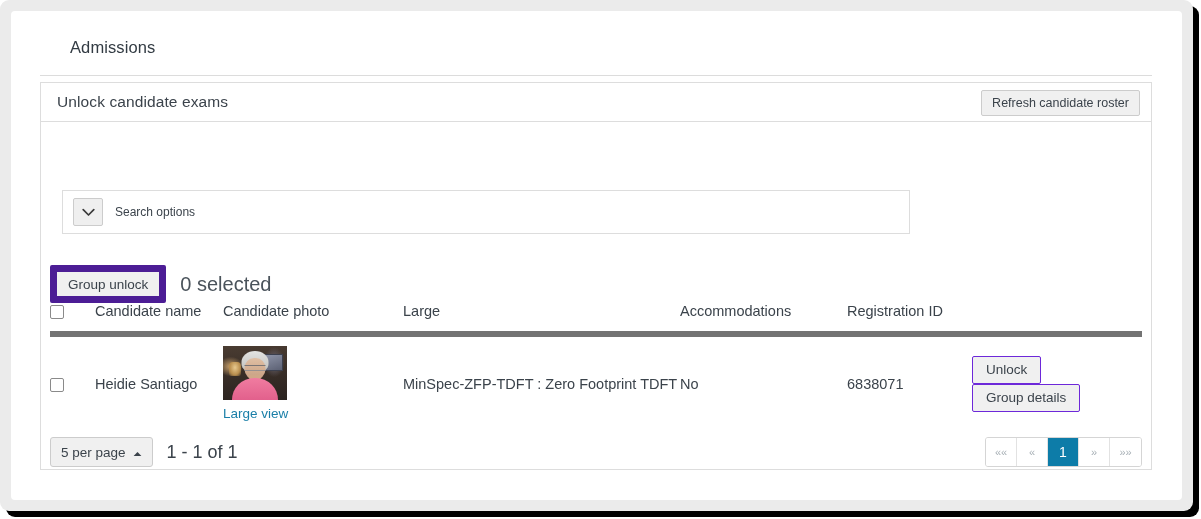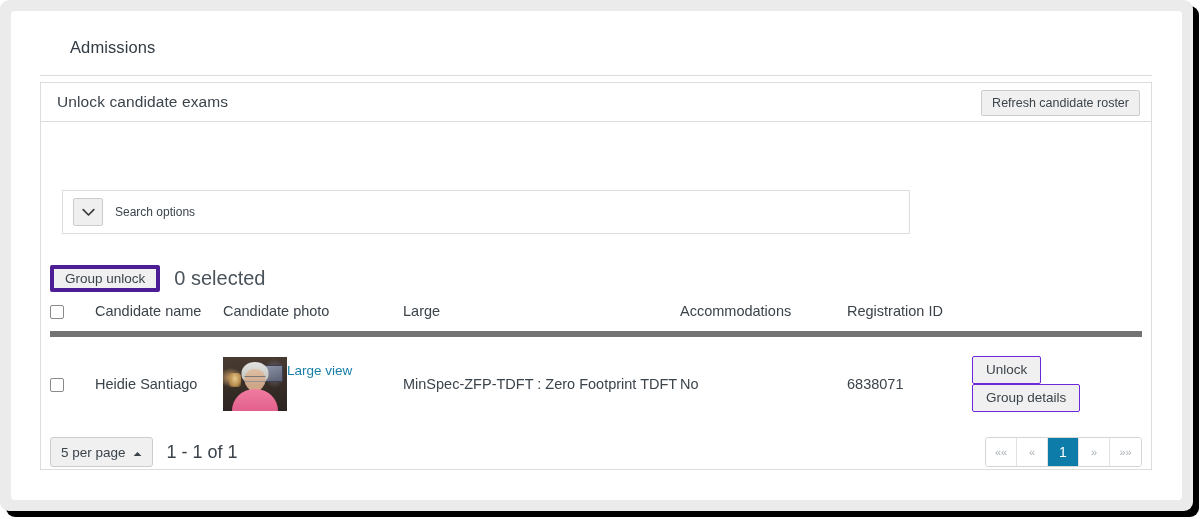--- a/index.html
+++ b/index.html
@@ -127,27 +127,27 @@
   }
 
   
   #group-bar {
     position: absolute;
     left: 9px; top: 143px;
     display: flex;
     align-items: center;
   }
   #group-unlock-button {
-    height: 27px;
+    height: 38px;
     padding: 0 11px;
     font-size: 13.5px;
     font-family: "Liberation Sans", sans-serif;
     color: #3b434b;
     background: #f0f0f0;
-    border: 4px solid #4c1d95;
+    border: 7px solid #4c1d95;
     border-radius: 2px;
     cursor: pointer;
   }
   #selected-count {
     margin-left: 14px;
     font-size: 20px;
     color: #4a535b;
   }
 
   
@@ -185,21 +185,21 @@
   .chk {
     width: 14px; height: 14px;
     border: 1px solid #8a8a8a;
     border-radius: 2px;
     background: #ffffff;
     display: inline-block;
     cursor: pointer;
     vertical-align: middle;
   }
 
-  .cell-photo-wrap { display: flex; align-items: flex-start; }
+  .cell-photo-wrap { display: flex; flex-direction: column; align-items: flex-start; }
   #candidate-photo {
     width: 64px; height: 54px;
     border: 0;
     display: block;
     background: #2c2520;
     position: relative;
     overflow: hidden;
   }
   #candidate-photo .pp-wall {
     position: absolute; inset: 0;

